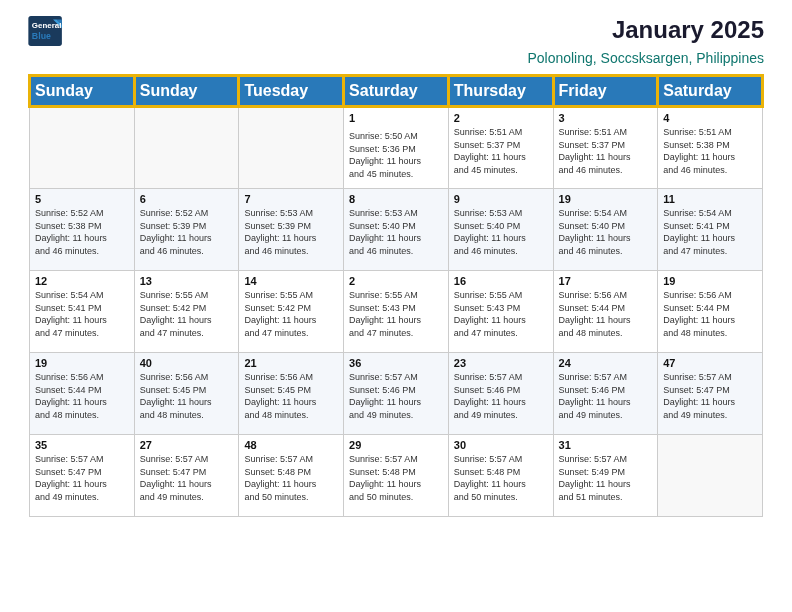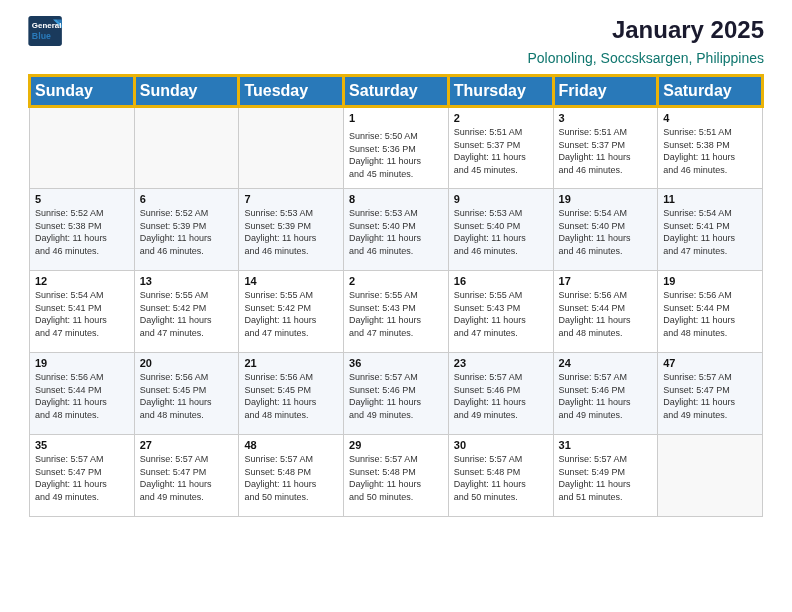--- a/index.html
+++ b/index.html
@@ -266,21 +266,21 @@
         </tr>
         <tr>
           <td>
             <span class="day-num">19</span>
             <div class="day-info" style="white-space: pre-line;">Sunrise: 5:56 AM
 Sunset: 5:44 PM
 Daylight: 11 hours
 and 48 minutes.</div>
           </td>
           <td>
-            <span class="day-num">20</span>
+            <span class="day-num">40</span>
             <div class="day-info" style="white-space: pre-line;">Sunrise: 5:56 AM
 Sunset: 5:45 PM
 Daylight: 11 hours
 and 48 minutes.</div>
           </td>
           <td>
             <span class="day-num">21</span>
             <div class="day-info" style="white-space: pre-line;">Sunrise: 5:56 AM
 Sunset: 5:45 PM
 Daylight: 11 hours

